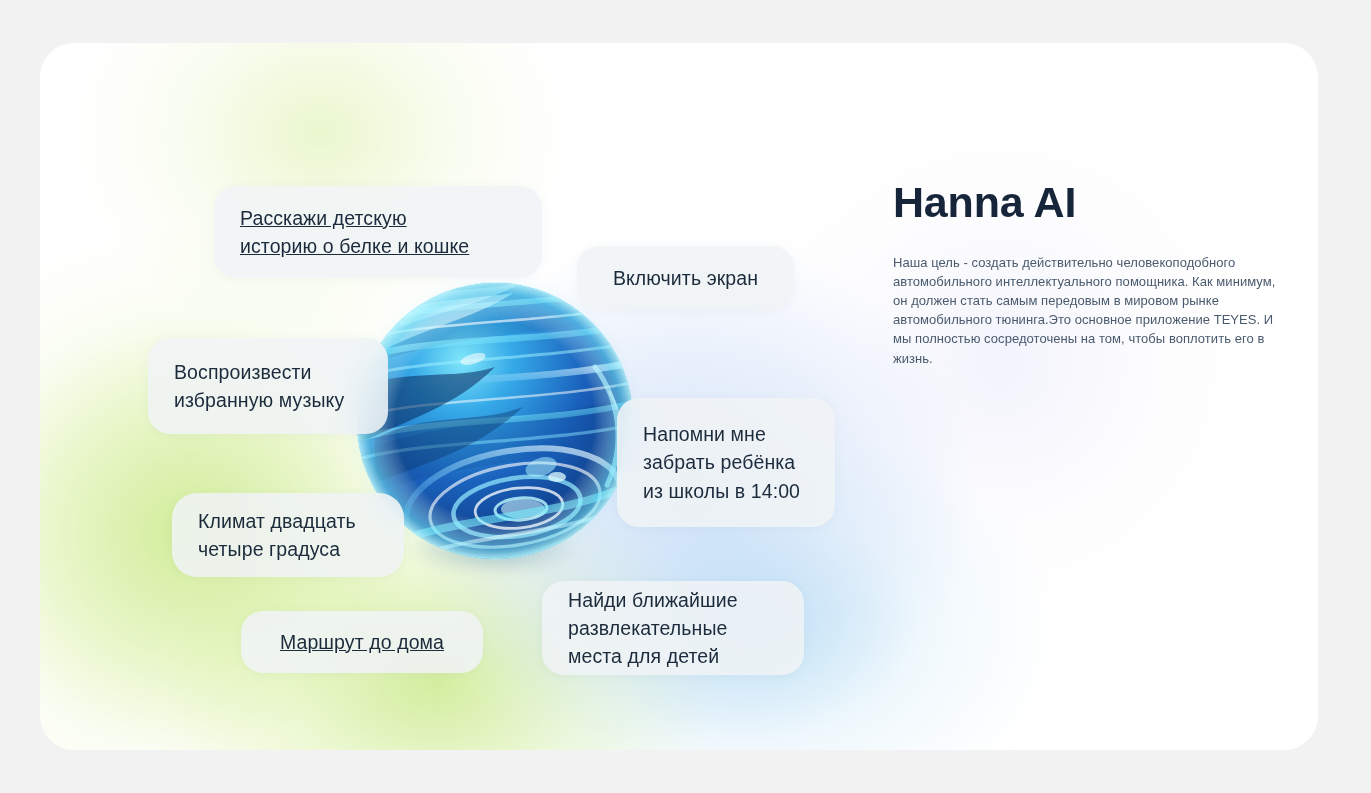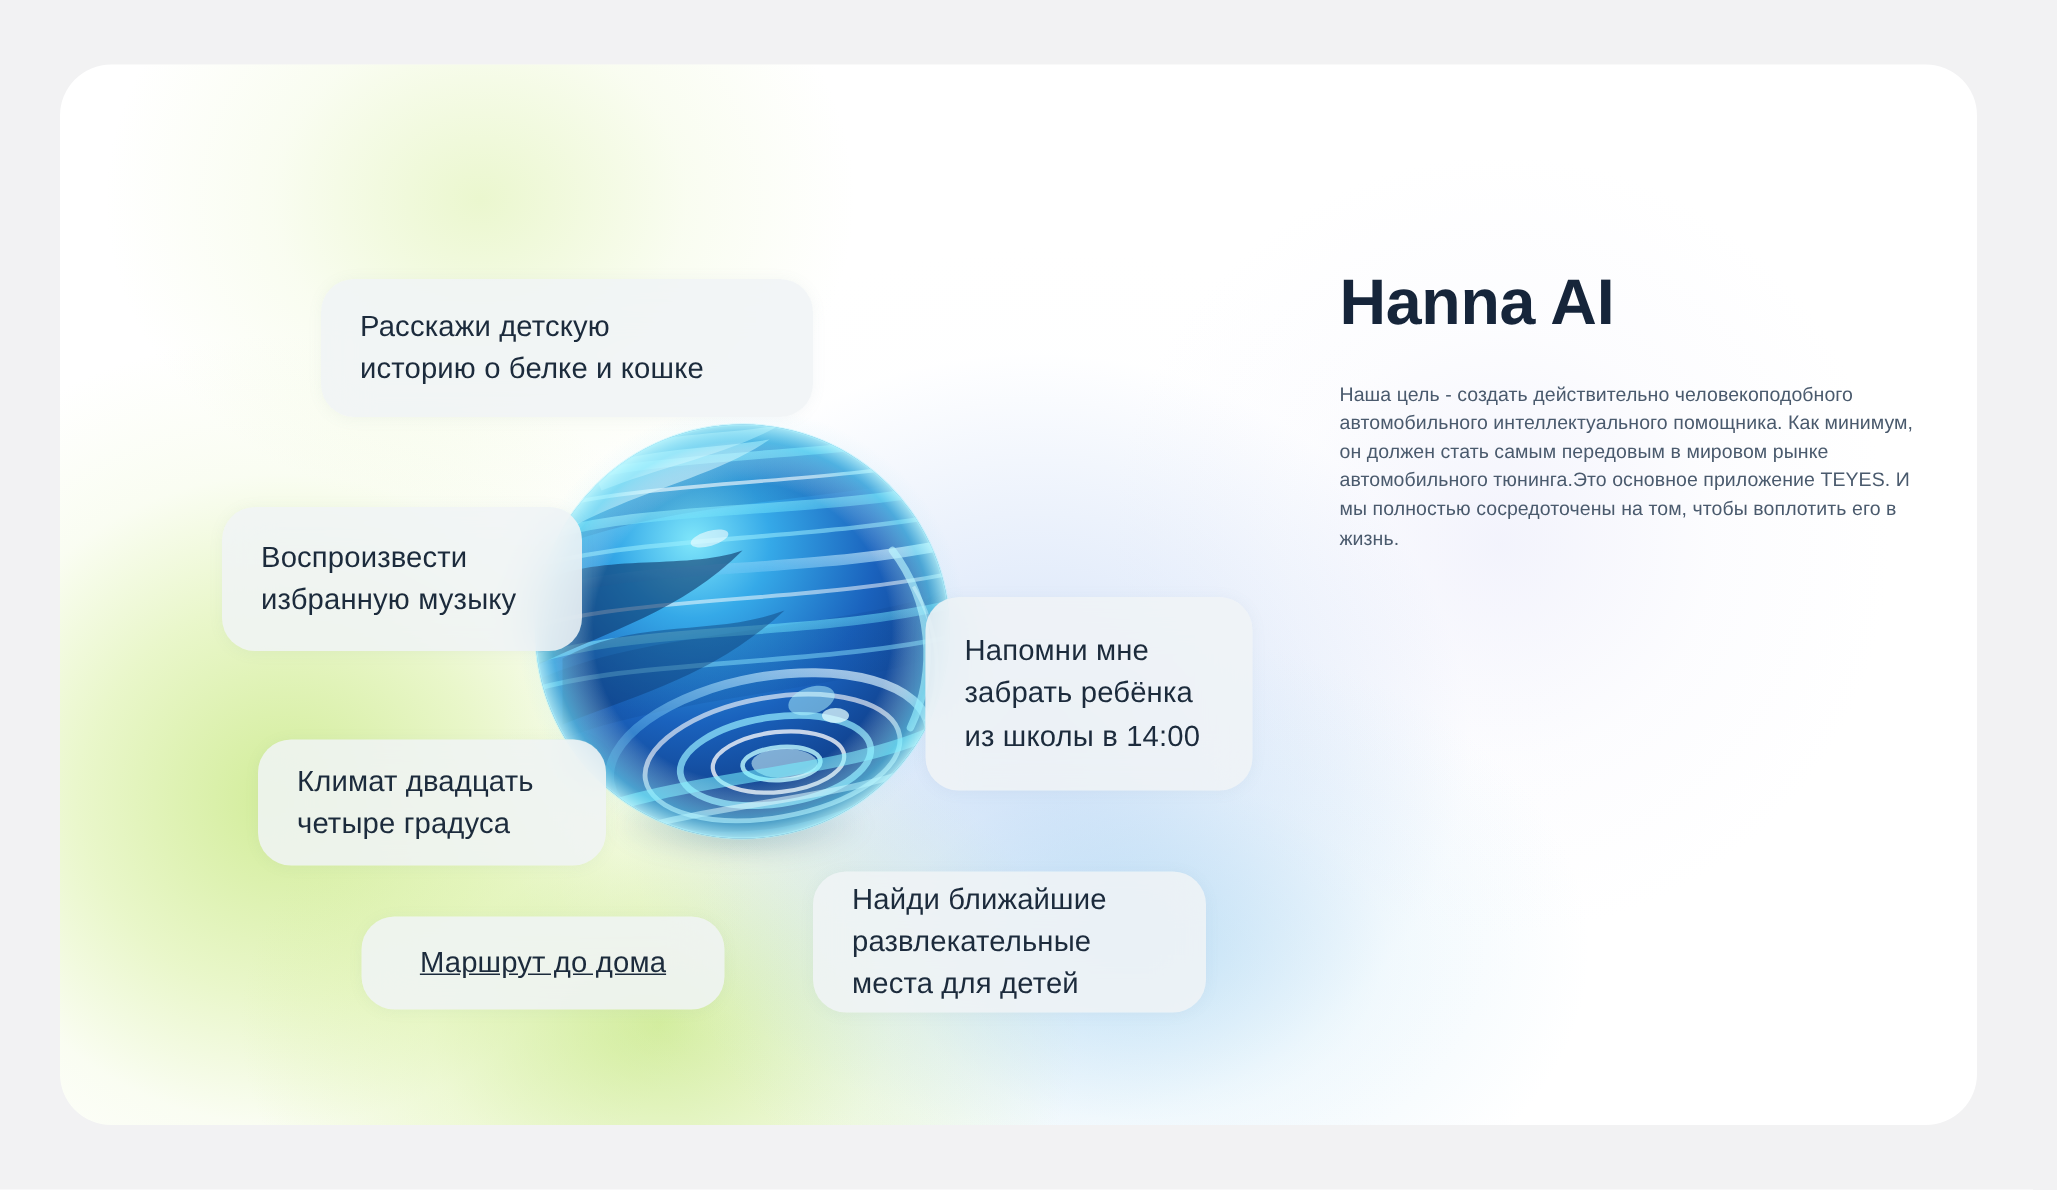--- a/index.html
+++ b/index.html
@@ -121,25 +121,25 @@
     font-size: 19.5px;
     line-height: 1.45;
     letter-spacing: 0.1px;
     padding: 18px 26px;
     display: flex;
     align-items: center;
     white-space: pre-line;
     box-shadow: 0 1px 10px rgba(120,140,160,0.07);
   }
 
-  .b-story     { left: 174px; top: 143px;  width: 328px; height: 92px; }
+  .b-story     { left: 174px; top: 143px;  width: 328px; height: 92px; text-decoration: underline; }
   .b-screen    { left: 537px; top: 203px;  width: 217px; height: 64px; justify-content: center; }
   .b-music     { left: 108px; top: 295px;  width: 240px; height: 96px; }
   .b-remind    { left: 577px; top: 355px;  width: 218px; height: 129px; }
-  .b-climate   { left: 132px; top: 450px;  width: 232px; height: 84px; }
+  .b-climate   { left: 132px; top: 450px;  width: 232px; height: 84px; border-radius: 25px; }
   .b-route     { left: 201px; top: 568px;  width: 242px; height: 62px; justify-content: center; text-decoration: underline; }
   .b-places    { left: 502px; top: 538px;  width: 262px; height: 94px; }
 
   
   .info {
     position: absolute;
     left: 853px;
     top: 135px;
     width: 400px;
   }
@@ -256,20 +256,21 @@
         </g>
 
         <circle cx="150" cy="150" r="138" fill="url(#orbRim)"></circle>
         <circle cx="150" cy="150" r="138" fill="none" stroke="rgba(170,245,255,0.45)" stroke-width="1.6"></circle>
       </svg>
     </div>
   </div>
 
   <div class="bubble b-story">Расскажи детскую
 историю о белке и кошке</div>
+  <div class="bubble b-screen">Включить экран</div>
   <div class="bubble b-music">Воспроизвести
 избранную музыку</div>
   <div class="bubble b-remind">Напомни мне
 забрать ребёнка
 из школы в 14:00</div>
   <div class="bubble b-climate">Климат двадцать
 четыре градуса</div>
   <div class="bubble b-route">Маршрут до дома</div>
   <div class="bubble b-places">Найди ближайшие
 развлекательные

